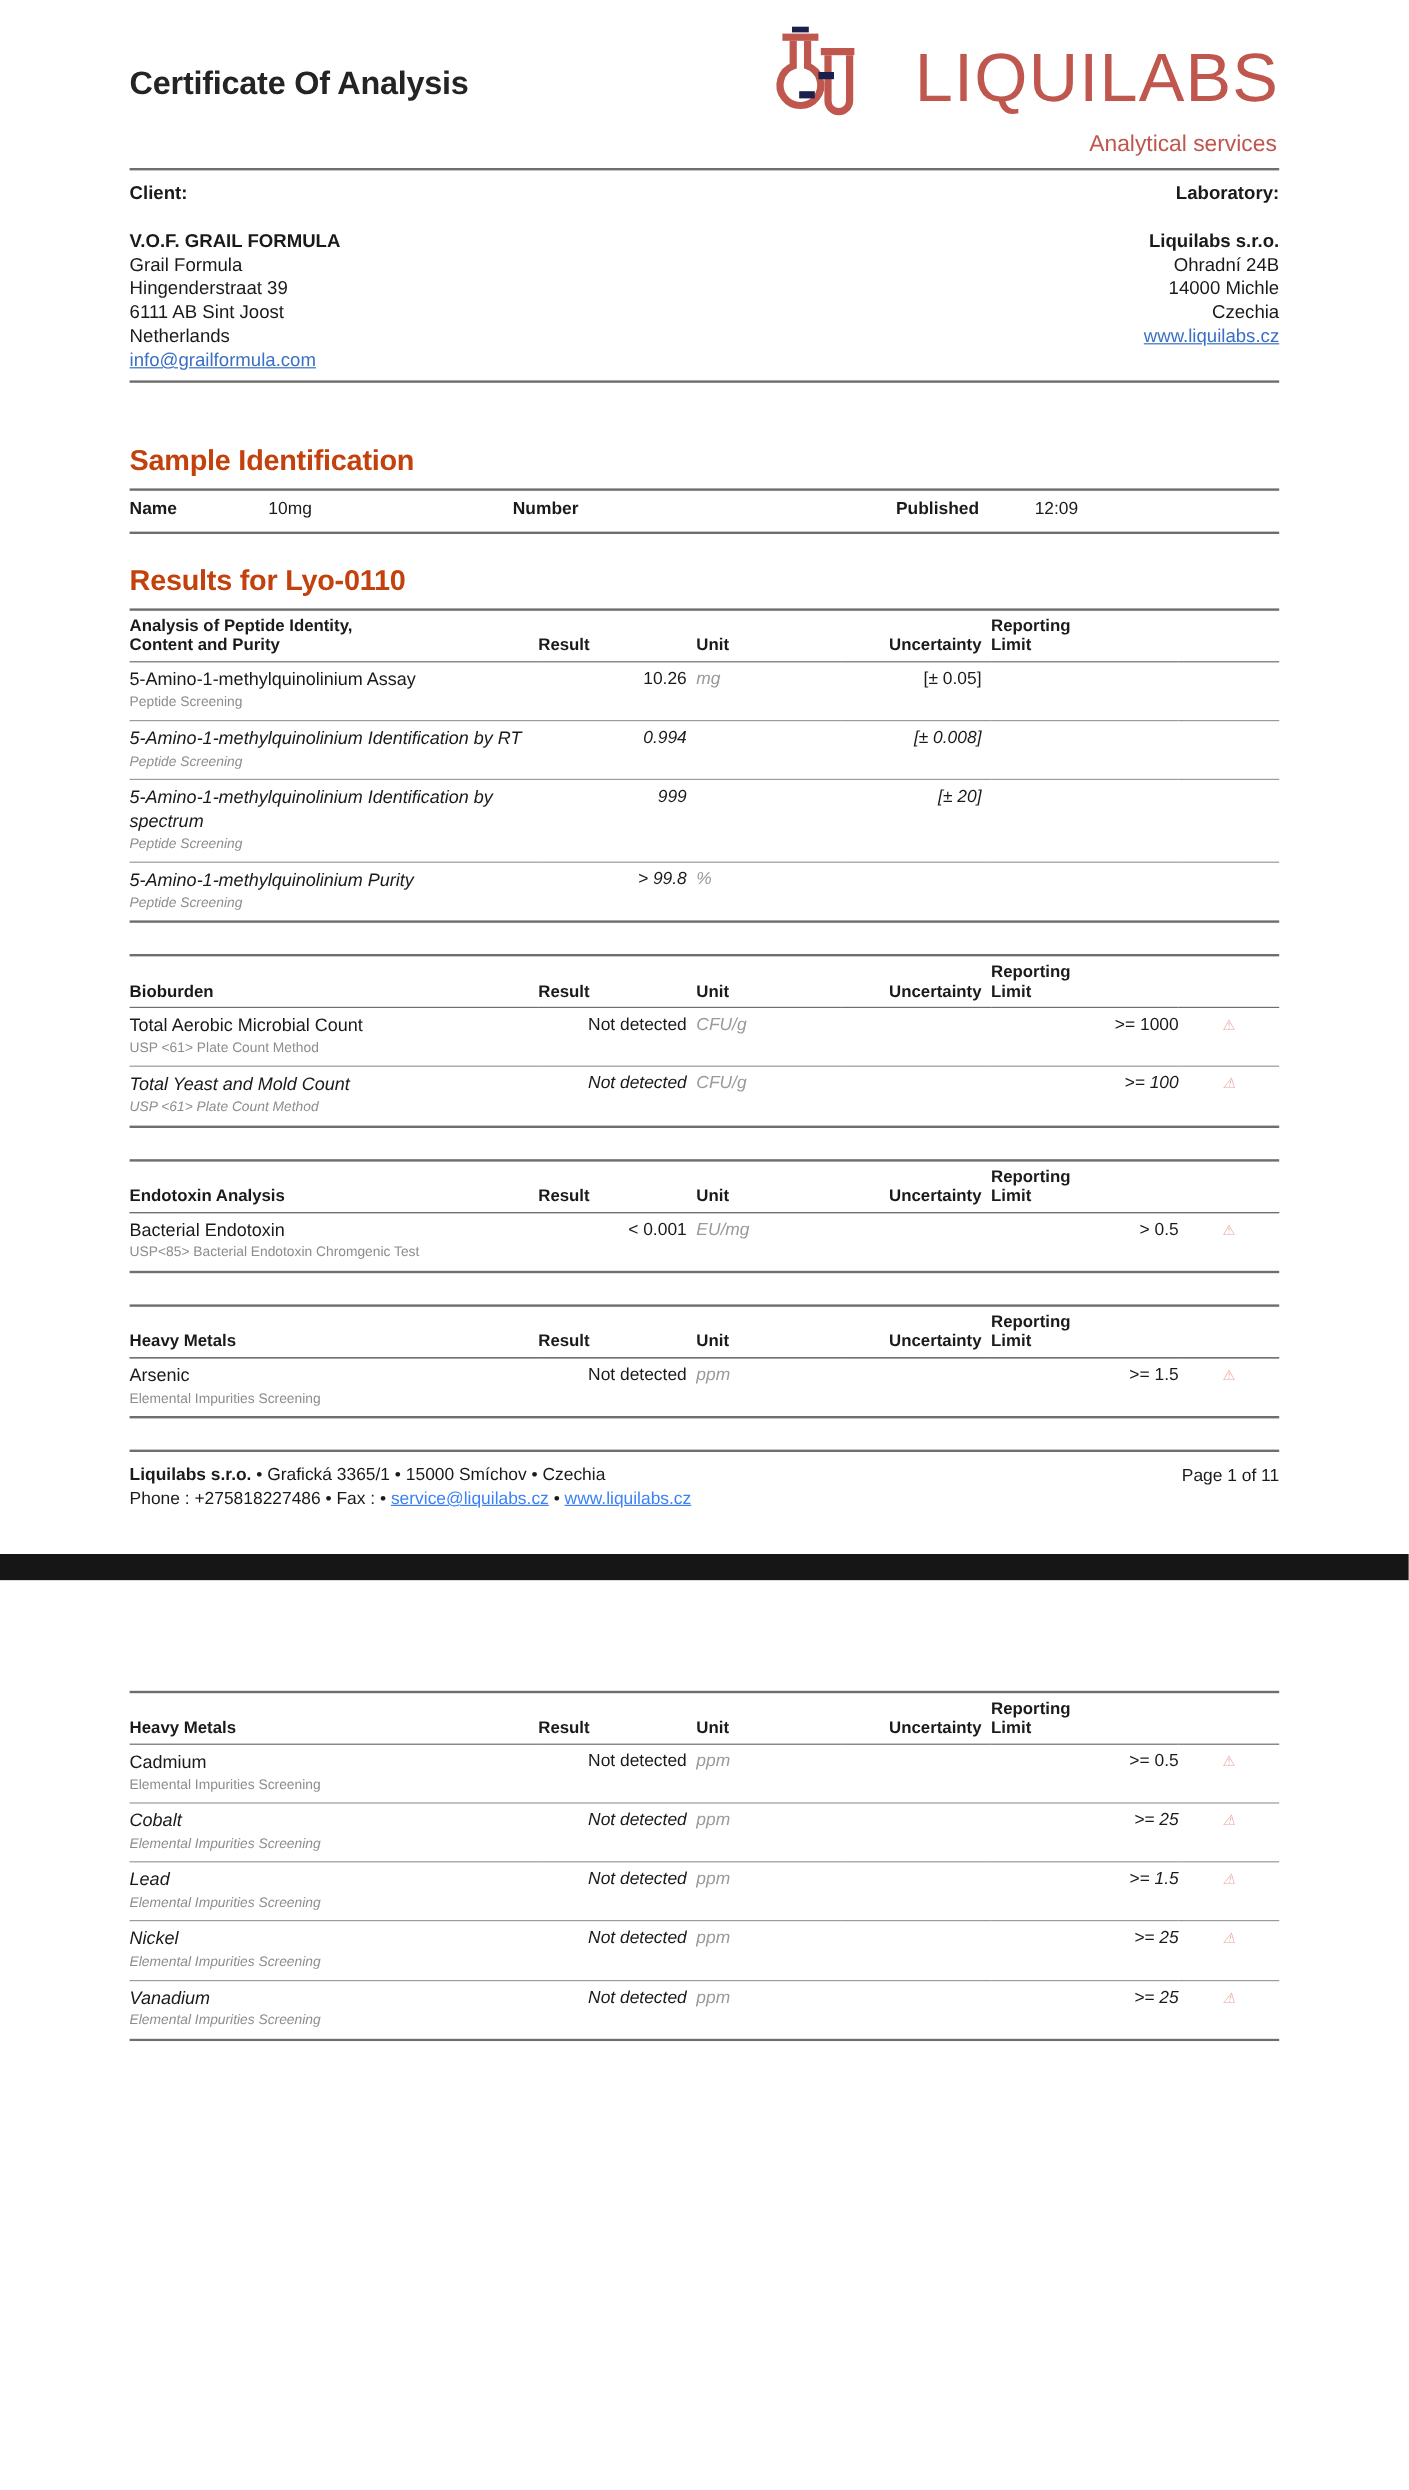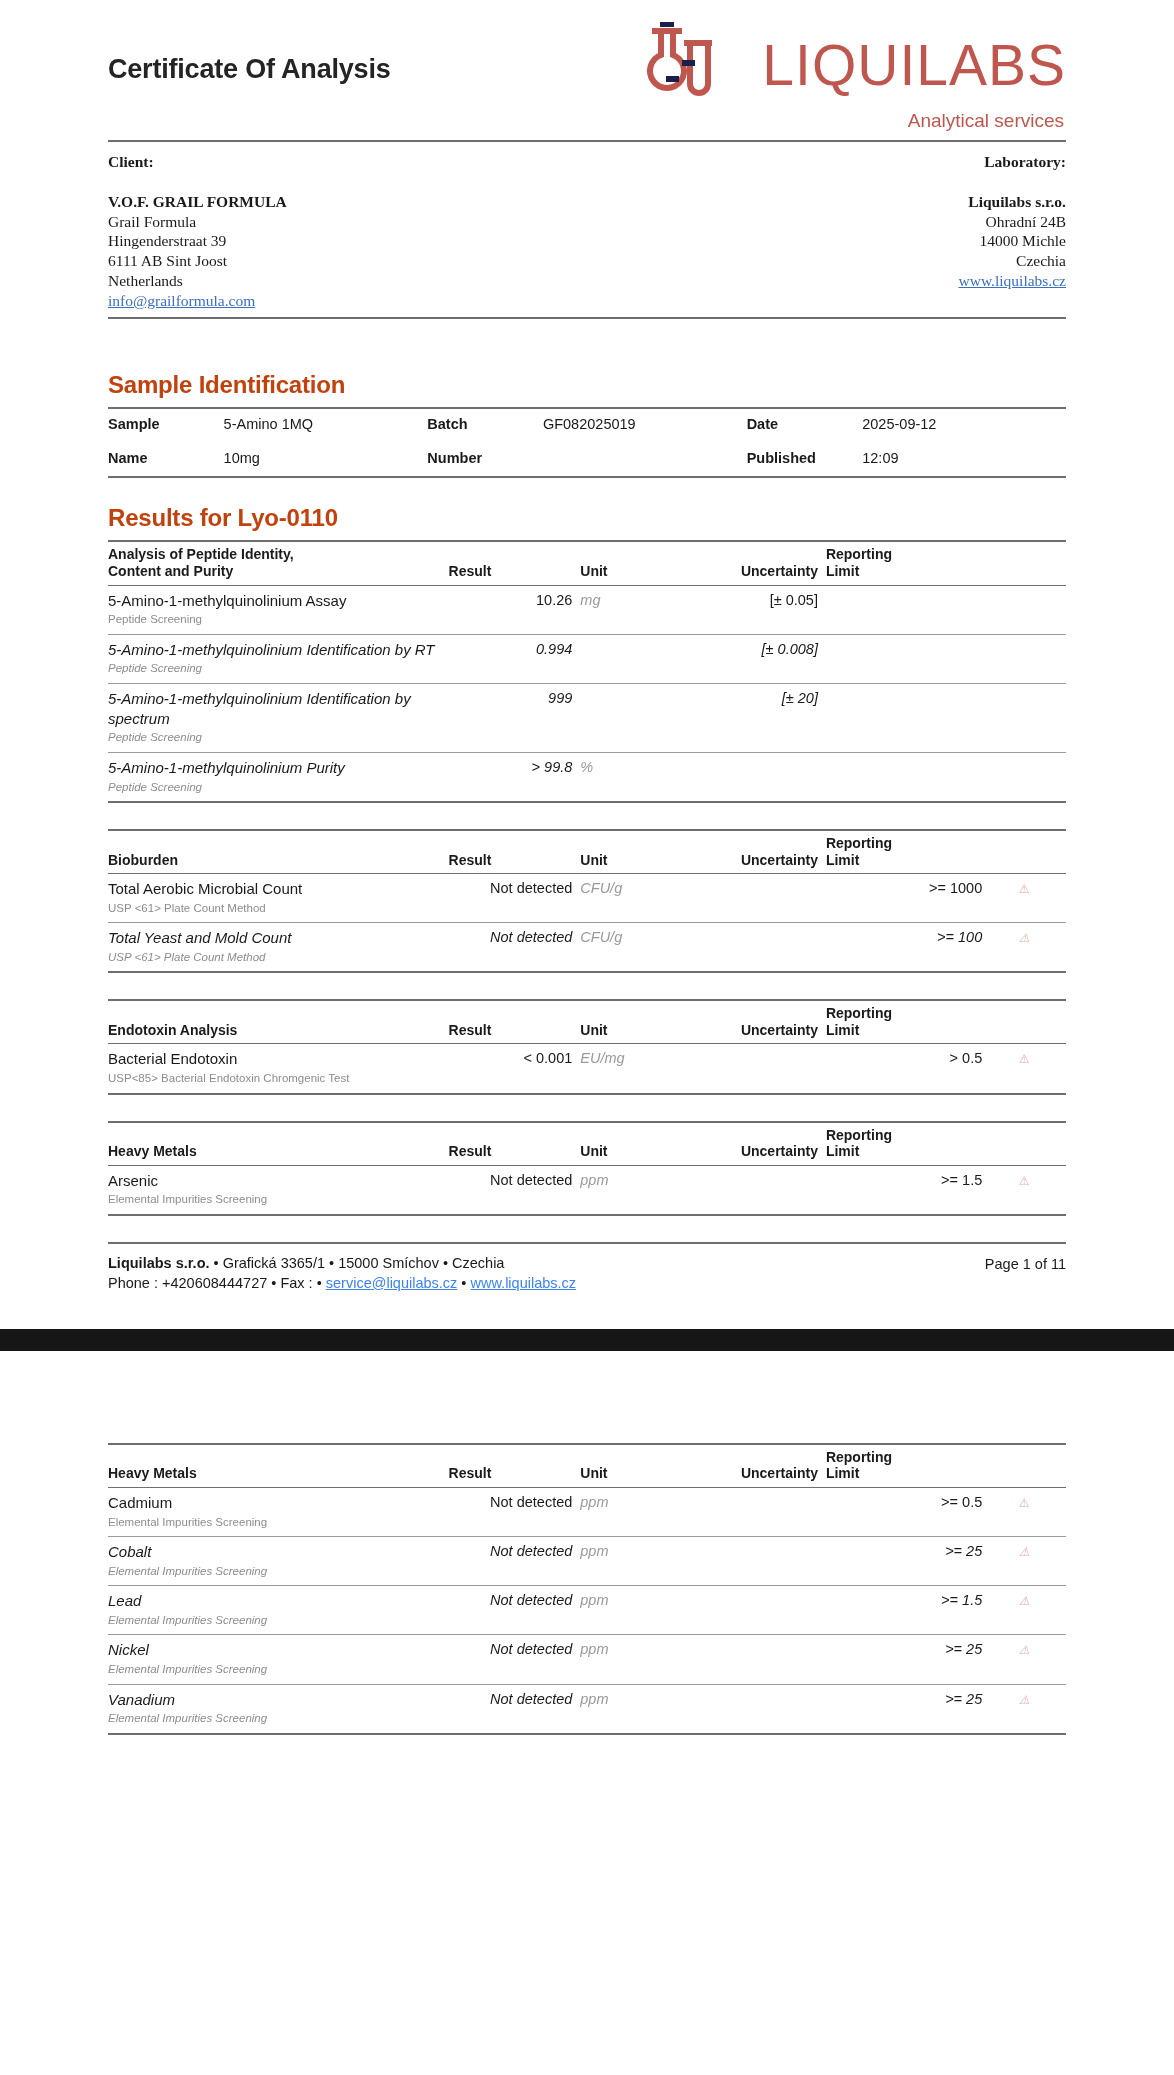--- a/index.html
+++ b/index.html
@@ -35,21 +35,21 @@
     font-size: 19px; color: #c0574f; margin-top: 2px; margin-right: 2px;
     white-space: nowrap;
   }
 
   
   .rule-dark { border-top: 2.5px solid #6e6e6e; width: 100%; }
   .rule-mid  { border-top: 2px solid #6e6e6e; width: 100%; }
 
   
   .addr-wrap { display: flex; justify-content: space-between; padding: 10px 0 6px; }
-  .addr { font-size: 15.5px; line-height: 1.28; font-family: Liberation Serif, serif; }
+  .addr { font-size: 15.5px; line-height: 1.28; }
   .addr-right { text-align: right; }
   .addr-label { font-weight: bold; font-size: 15.5px; margin-bottom: 20px; }
   .addr-name { font-weight: bold; }
   .addr a { color: #3a6fc4; text-decoration: underline; }
 
   
   h2.section {
     font-size: 24px; font-weight: bold; color: #c2410c;
     margin: 52px 0 8px; letter-spacing: -0.2px;
   }
@@ -157,28 +157,20 @@
   </div>
 
   <div class="rule-dark"></div>
 
   <h2 class="section">Sample Identification</h2>
 
   <div class="rule-mid"></div>
   <table class="sid">
     <tbody>
       <tr>
-        <td class="k">Sample</td>
-        <td class="v">5-Amino 1MQ</td>
-        <td class="k">Batch</td>
-        <td class="v">GF082025019</td>
-        <td class="k">Date</td>
-        <td class="v">2025-09-12</td>
-      </tr>
-      <tr>
         <td class="k">Name</td>
         <td class="v">10mg</td>
         <td class="k">Number</td>
         <td class="v"></td>
         <td class="k">Published</td>
         <td class="v">12:09</td>
       </tr>
     </tbody>
   </table>
   <div class="rule-mid"></div>
@@ -391,21 +383,21 @@
     </div>
 
   <div class="footer-wrap">
     <div class="rule-mid"></div>
     <div class="footer">
       <div>
         <div>
           <b>Liquilabs s.r.o.</b><span> • Grafická 3365/1 • 15000 Smíchov • Czechia</span>
         </div>
         <div>
-          <span>Phone : </span><span>+420608444727</span><span> • Fax : • </span><a href="#">service@liquilabs.cz</a><span> • </span><a href="#">www.liquilabs.cz</a>
+          <span>Phone : </span><span>+275818227486</span><span> • Fax : • </span><a href="#">service@liquilabs.cz</a><span> • </span><a href="#">www.liquilabs.cz</a>
         </div>
       </div>
       <div class="page-num">Page 1 of 11</div>
     </div>
   </div>
 </div>
 
 <div class="page-break-band"></div>
 
 <div class="page page-2">

